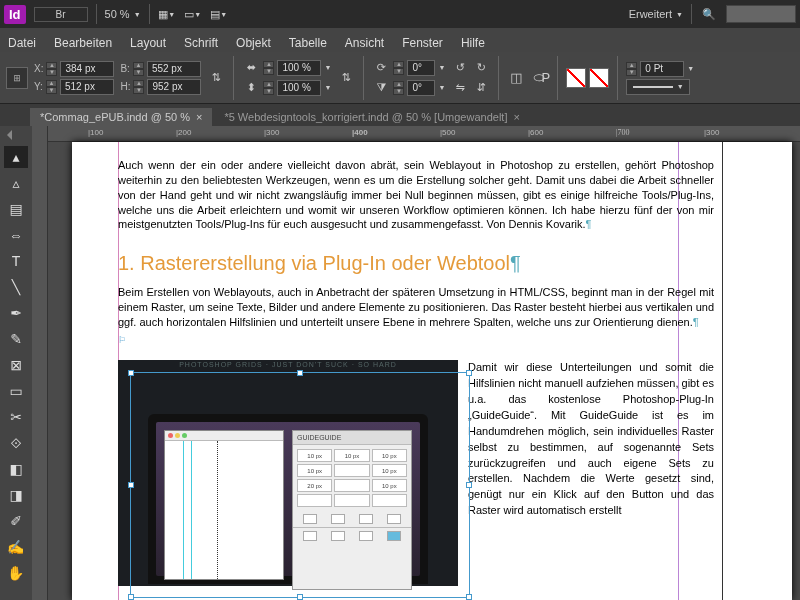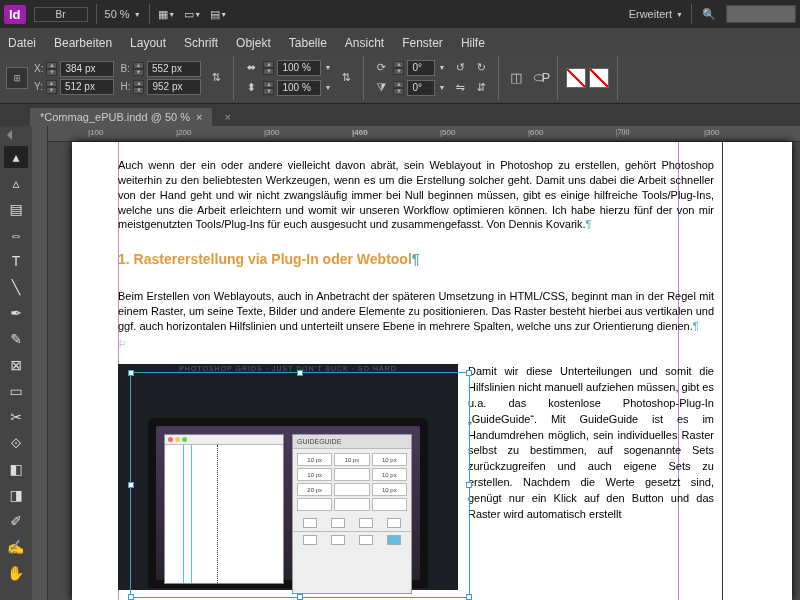--- a/index.html
+++ b/index.html
@@ -38,21 +38,21 @@
 .canvas { flex:1; background:#4a4a4a; position:relative; overflow:hidden; }
 .ruler-h { position:absolute; top:0; left:16px; right:0; height:16px; background:#555; border-bottom:1px solid #333; font-size:8px; color:#bbb; }
 .ruler-h .tick { position:absolute; top:2px; }
 .ruler-v { position:absolute; top:0; left:0; bottom:0; width:16px; background:#555; border-right:1px solid #333; }
 .page { position:absolute; top:16px; left:40px; width:720px; bottom:0; background:#fff; box-shadow:0 0 8px #000; }
 .guide-v { position:absolute; top:0; bottom:0; width:1px; background:#c6a; opacity:.8; }
 .doc { position:absolute; left:46px; right:78px; top:6px; color:#000; font-size:11px; line-height:1.35; }
 .hdr { color:#e49a3a; font-size:30px; font-weight:300; }
 .para-mark { color:#5ab; font-size:24px; }
 .pilcrow { color:#5ab; }
-.sub { color:#e49a3a; font-size:14px; margin-top:18px; margin-bottom:20px;font-weight:bold; }
+.sub { color:#e49a3a; font-size:20px; margin-top:18px; margin-bottom:8px; }
 .body-txt { text-align:justify; }
 .fig-wrap { display:flex; gap:10px; margin-top:14px; }
 .fig { width:340px; height:226px; background:#1b1e22; position:relative; }
 .fig-title { color:#8faeb5; letter-spacing:3px; font-size:13px; text-align:center; padding-top:12px; }
 .fig-sub { color:#566; font-size:7px; text-align:center; letter-spacing:1px; }
 .mac { position:absolute; left:30px; top:54px; width:280px; height:170px; background:#111; border-radius:6px 6px 0 0; padding:8px; }
 .mac-inner { background:linear-gradient(#4a3a5a,#2a2230); width:100%; height:100%; border-radius:2px; position:relative; padding:8px; display:flex; gap:8px; }
 .doc-win { width:120px; height:150px; background:#fff; border:1px solid #888; position:relative; }
 .doc-win .bar { height:10px; background:#eee; border-bottom:1px solid #bbb; display:flex; align-items:center; padding-left:3px; gap:2px; }
 .dot { width:5px; height:5px; border-radius:50%; }
@@ -207,28 +207,45 @@
   <span class="ico ctrl-ico">◫</span>
   <span class="ico ctrl-ico" style="letter-spacing:-3px">⬭P</span>
   <div class="vsep"></div>
   <div class="stack">
     <div class="row">
       <span class="slot swatch-none" style="width:20px;height:20px"></span>
       <span class="slot swatch-none" style="width:20px;height:20px"></span>
     </div>
   </div>
   <div class="vsep"></div>
+  <div class="stack">
+    <div class="row">
+        <div class="stepper">
+          <div>▲</div>
+          <div>▼</div>
+        </div>
+        <input class="fld fld-pt" value="0 Pt" style="">
+        <span class="arrow" style="font-size:7px">▼</span>
+      </div>
+    <div class="row">
+        <span class="slot" style="width:64px;height:16px">
+          <span style="border-top:2px solid #ccc;width:40px"></span>
+          <span class="arrow" style="font-size:7px;margin-left:4px">▼</span>
+        </span>
+      </div>
+  </div>
 </div>
 
 <div class="tabs" id="tabs">
     <div class="tab">
       <span>*Commag_ePUB.indd @ 50 %</span>
       <span class="x">×</span>
     </div>
     <div class="tab inactive">
+      <span>*5 Webdesigntools_korrigiert.indd @ 50 % [Umgewandelt]</span>
       <span class="x">×</span>
     </div>
   </div>
 
 <div class="workspace">
   <div class="toolstrip">
     <div class="tooltab"></div>
     <div class="tool sel">▴</div>
     <div class="tool">▵</div>
     <div class="tool">▤</div>

